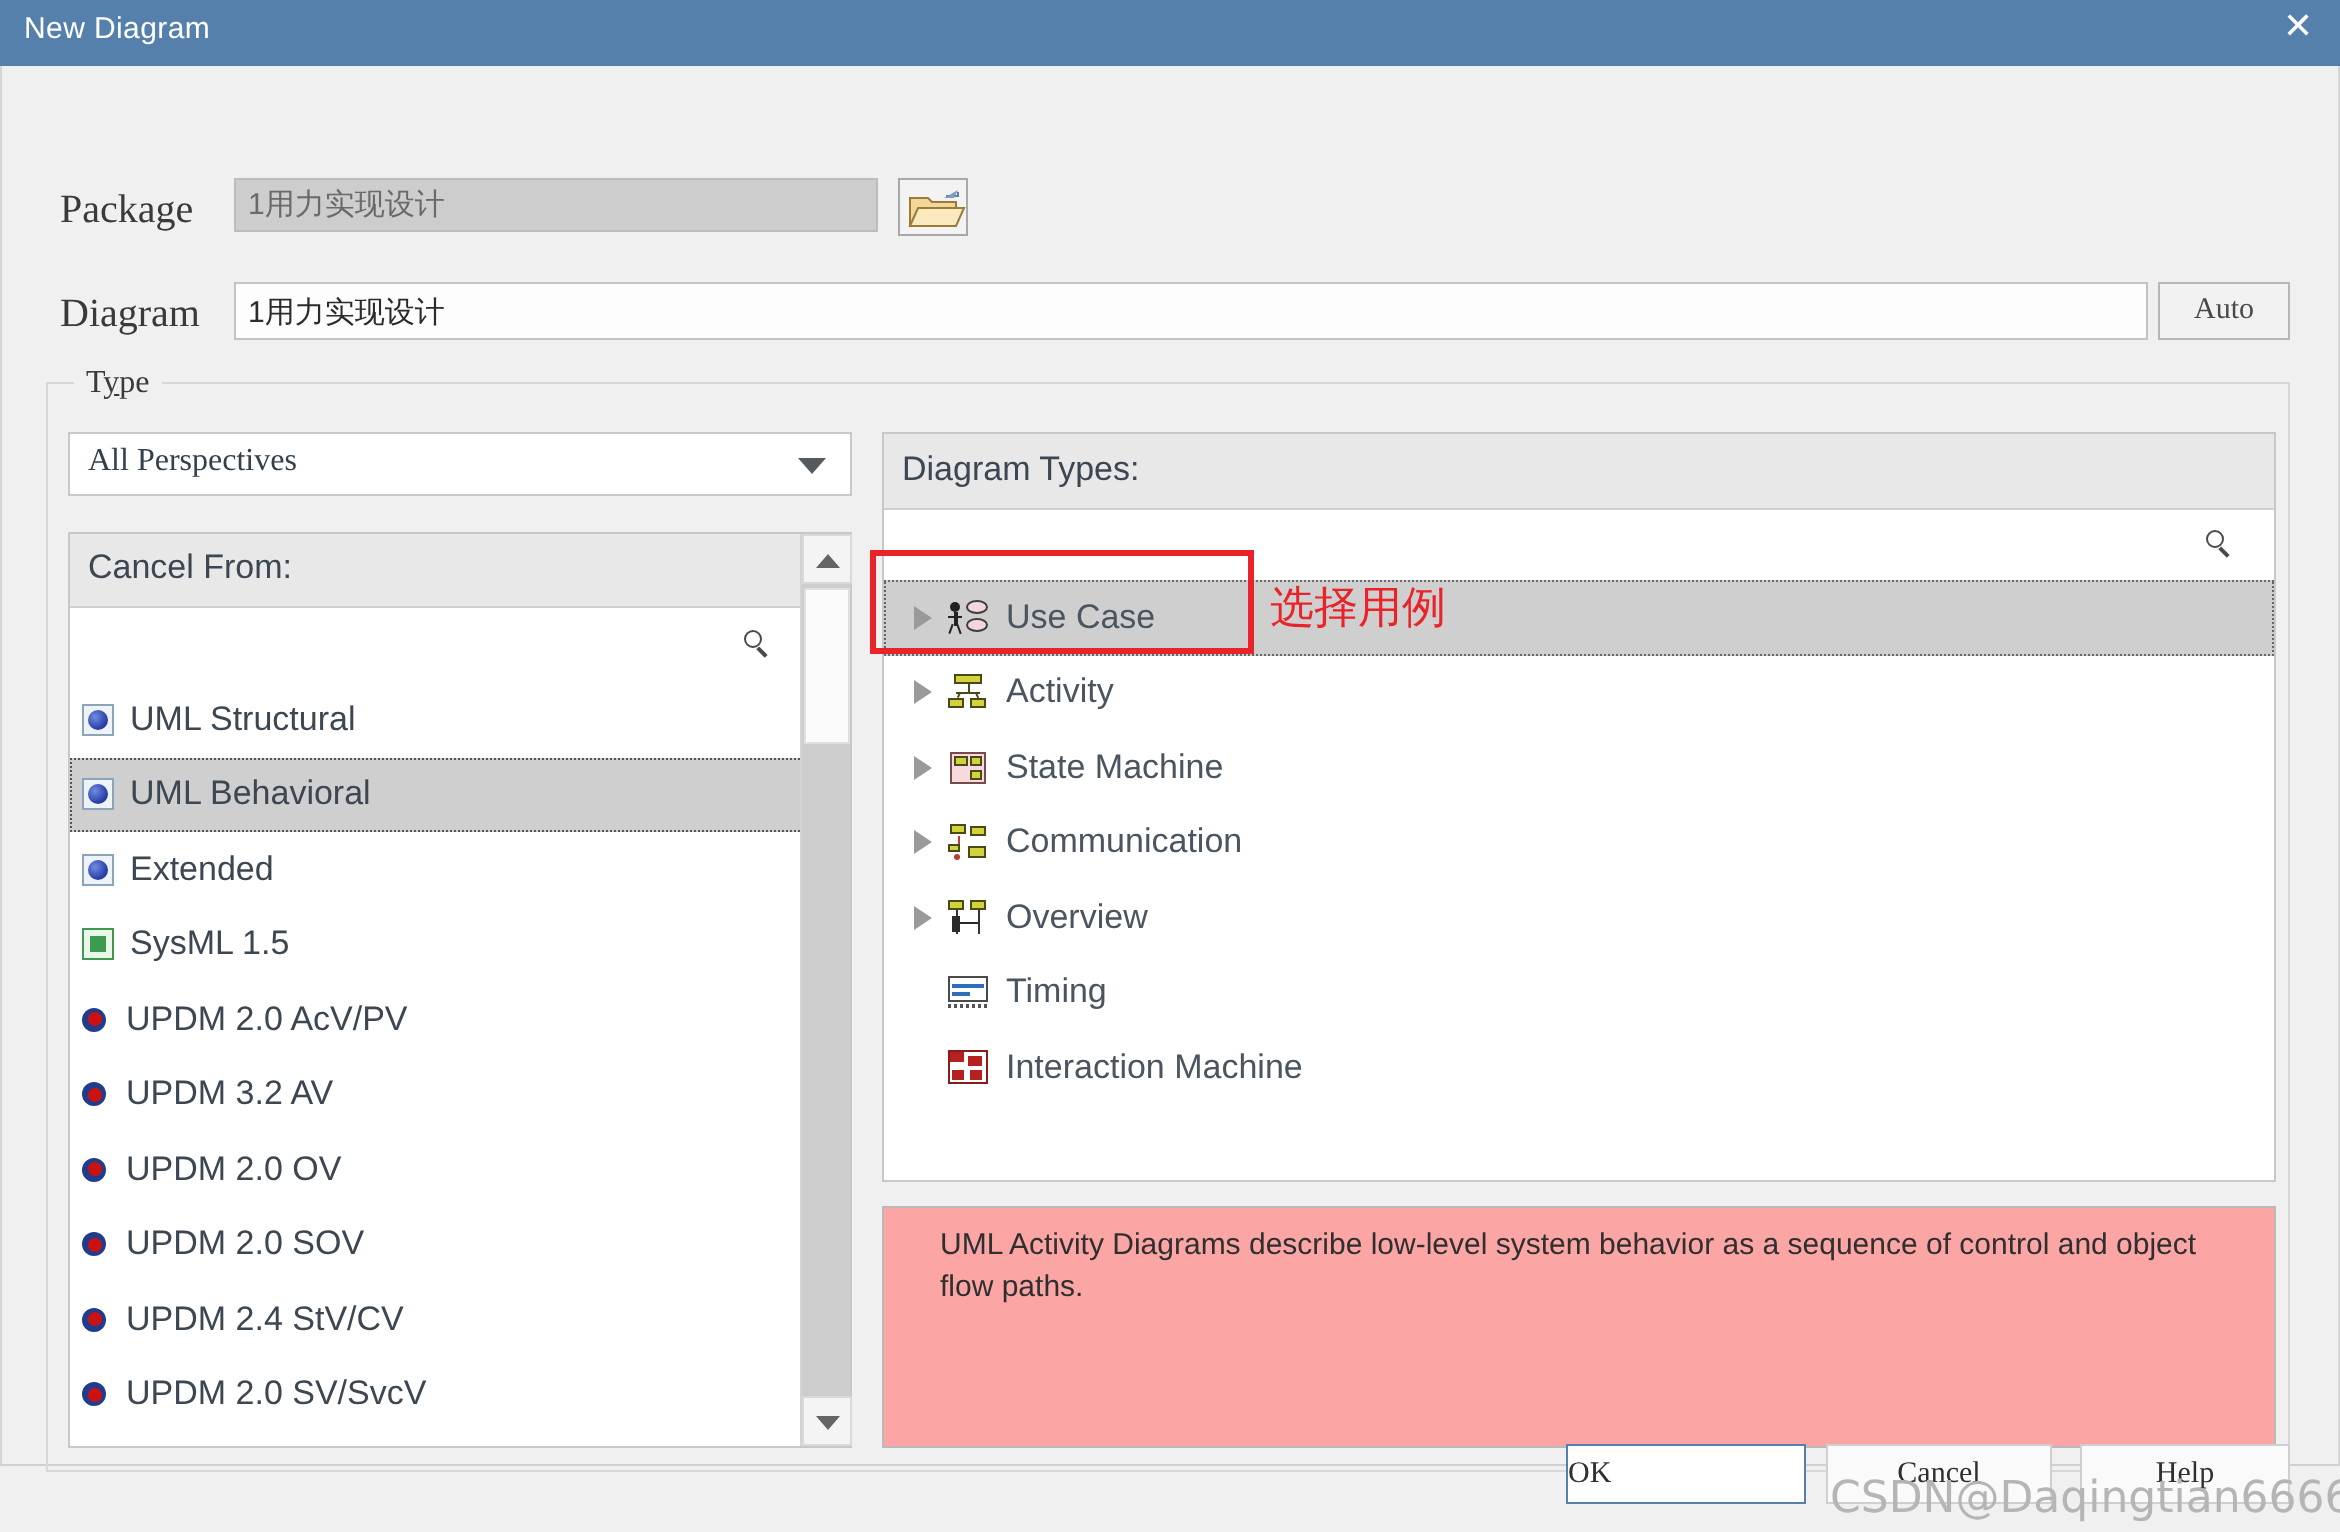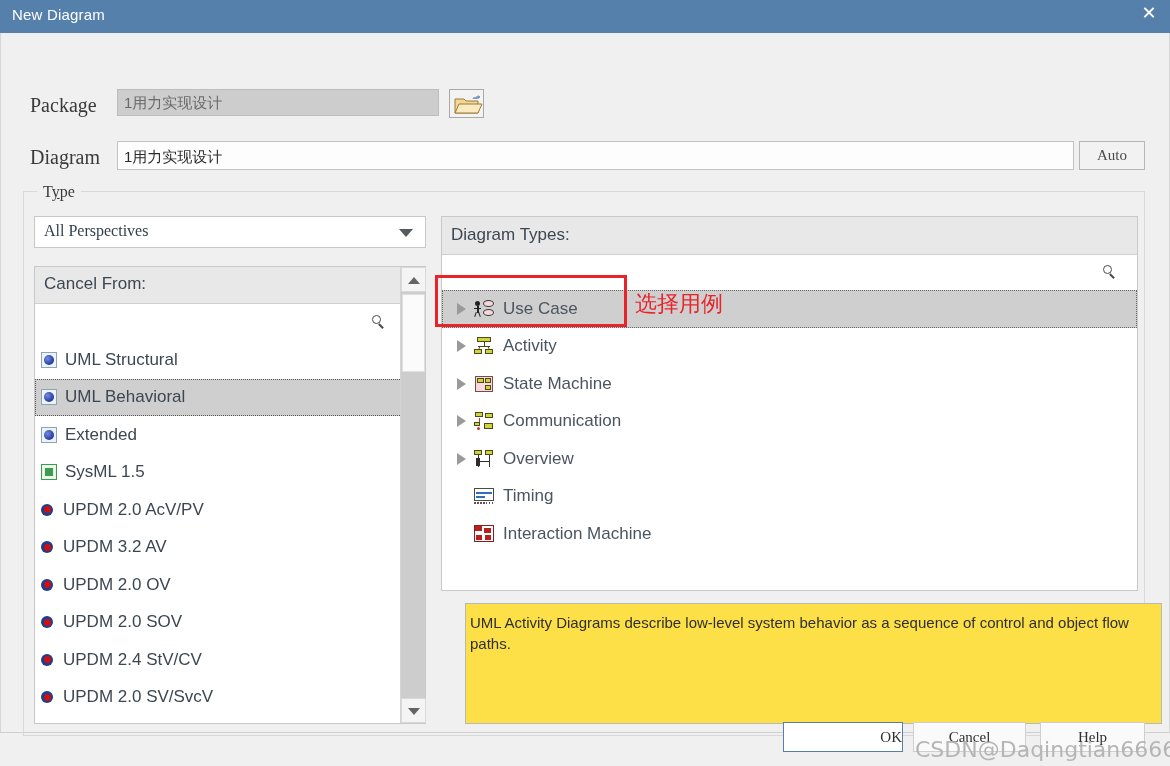--- a/index.html
+++ b/index.html
@@ -416,34 +416,34 @@
   }
   #usecase-annotation {
     position: absolute; left: 634px; top: 256px;
     color: #e8242a; font-size: 22px;
     font-family: "DejaVu Sans", sans-serif;
     white-space: nowrap;
   }
 
   
   #description-box {
-    position: absolute; left: 464px; top: 570px;
+    position: absolute; left: 440px; top: 570px;
     width: 697px; height: 121px;
-    background: #fde047; border: 1px solid #b9b9b9;
-    padding: 8px 4px;
+    background: #fca5a5; border: 1px solid #b9b9b9;
+    padding: 8px 28px;
     color: #2f2f2f; font-size: 15px; line-height: 21px;
   }
 
   
   #ok-btn {
     position: absolute; left: 783px; top: 722px;
     width: 120px; height: 30px;
     background: #ffffff; border: 1px solid #5580ac;
     font-family: "Liberation Serif", serif; font-size: 15px; color: #2f2f2f;
-    text-align: right; line-height: 28px; cursor: pointer;
+    text-align: left; line-height: 28px; cursor: pointer;
   }
   #cancel-btn {
     position: absolute; left: 913px; top: 722px;
     width: 113px; height: 30px;
     background: #fafafa; border: 1px solid #cfcfcf;
     font-family: "Liberation Serif", serif; font-size: 15px; color: #2f2f2f;
     text-align: center; line-height: 28px; cursor: pointer;
   }
   #help-btn {
     position: absolute; left: 1040px; top: 722px;

